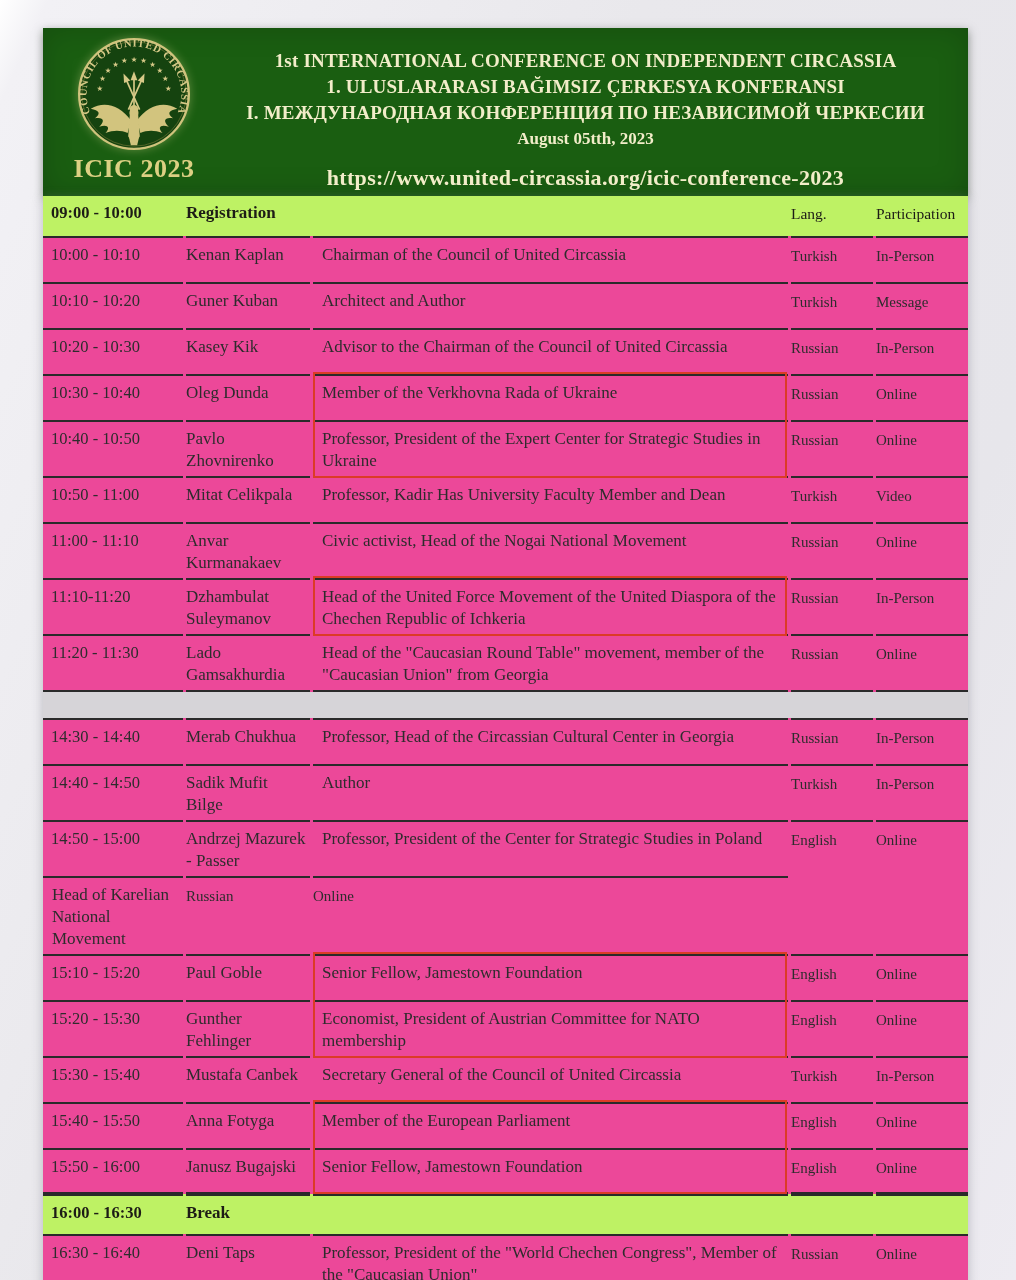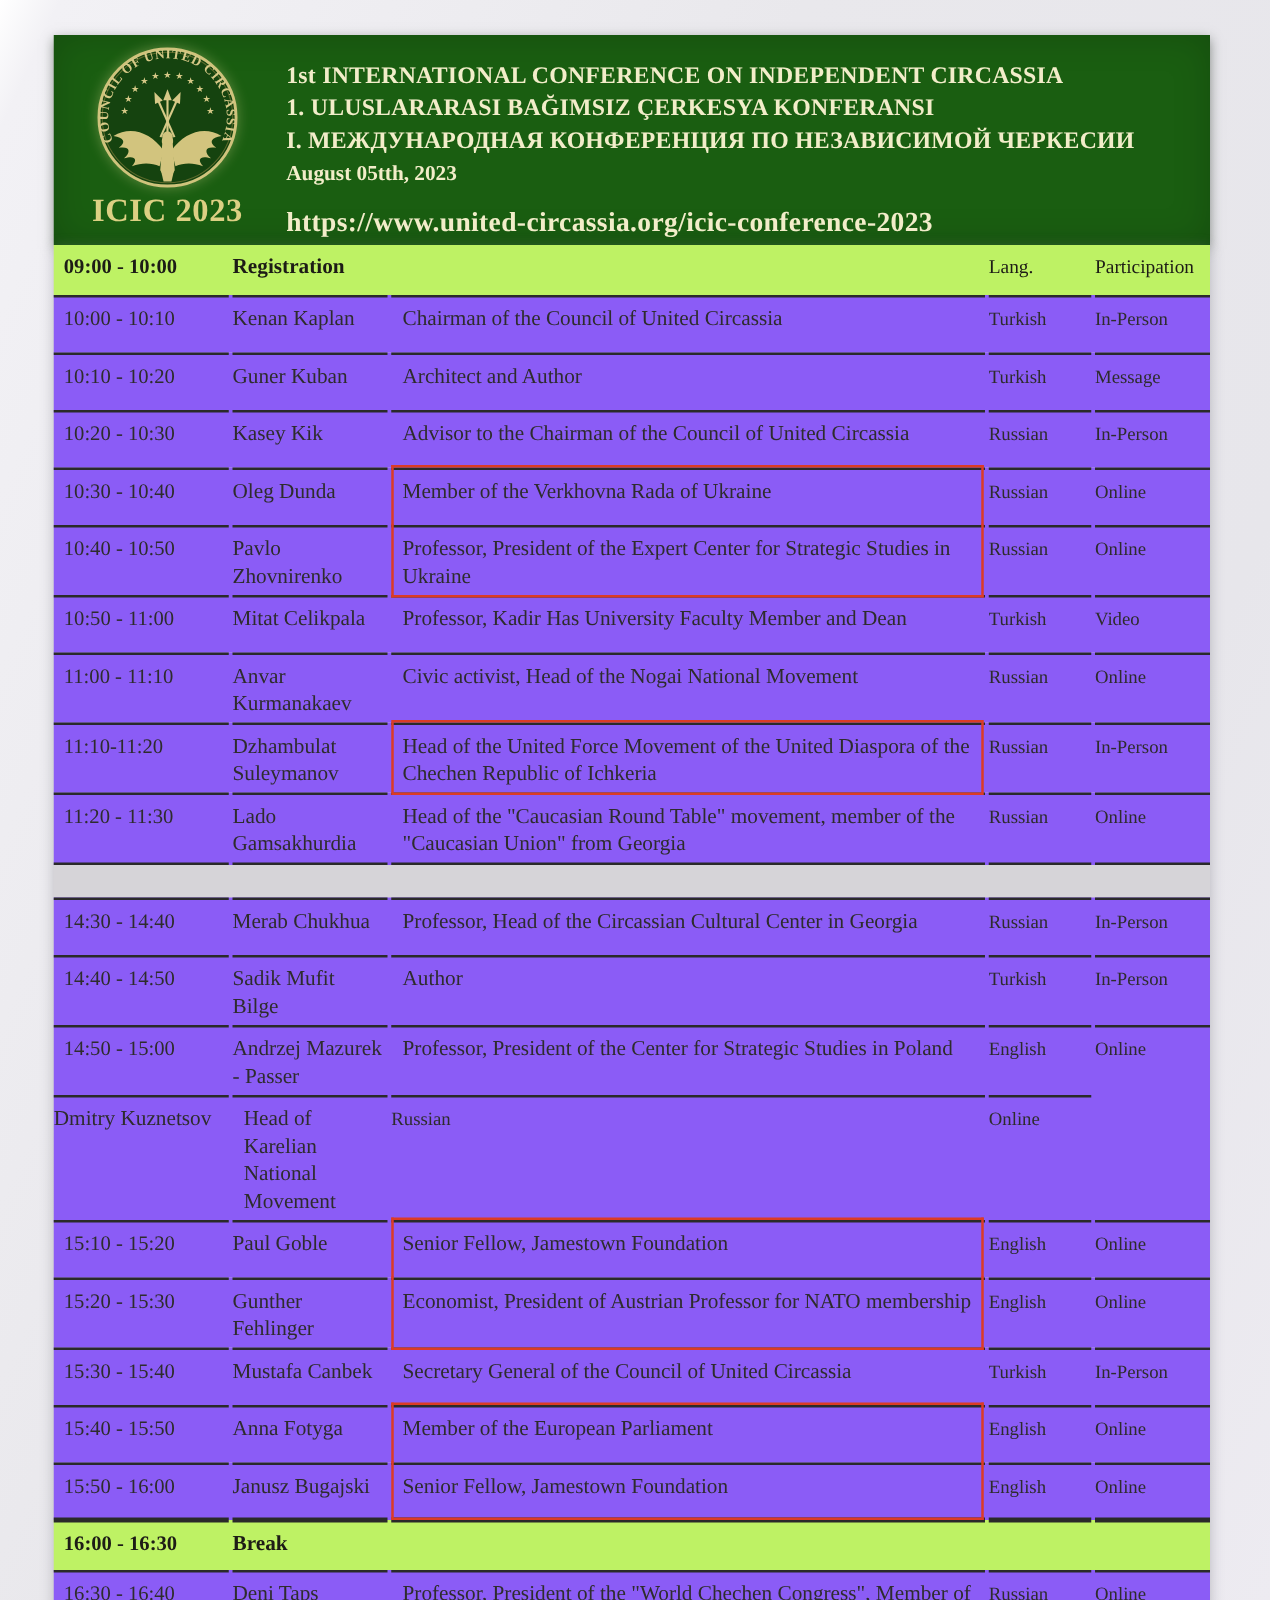--- a/index.html
+++ b/index.html
@@ -21,36 +21,36 @@
   .logo-block{
     width:182px;flex:0 0 182px;display:flex;flex-direction:column;align-items:center;
     padding-top:8px;
   }
   .logo-block svg{width:116px;height:116px;display:block;filter:drop-shadow(0 0 5px rgba(230,220,150,.35));}
   .logo-caption{
     margin-top:2px;font-weight:bold;font-size:26px;color:#dcd083;letter-spacing:.5px;
   }
   .titles{
     flex:1;display:flex;flex-direction:column;justify-content:flex-start;
-    padding:20px 26px 0 4px;
+    text-align:center;padding:20px 26px 0 4px;
   }
   .title-line{font-weight:bold;font-size:19px;line-height:26px;letter-spacing:.2px;}
   .date-line{font-weight:bold;font-size:17px;line-height:25px;}
   .url-line{font-weight:bold;font-size:22px;margin-top:14px;letter-spacing:.3px;}
   
   .table{
     background:#d6d4d8;
     box-shadow:0 2px 10px rgba(120,120,130,.45);
   }
   .row{
     display:grid;
     grid-template-columns:140px 124px 475px 82px 1fr;
     column-gap:3px;
   }
-  .row.speaker{background:#8b5cf6;min-height:46px;}
+  .row.speaker{background:#ec4899;min-height:46px;}
   .row.highlight{background:#bef264;min-height:40px;}
   .cell{
     border-top:2px solid #2a2a2a;
     padding-top:6px;padding-bottom:4px;
     color:#2e2c2d;font-size:17px;line-height:22px;
   }
   .row.no-top .cell{border-top:none;}
   .row.section-end .cell{border-bottom:2px solid #2a2a2a;}
   .time-cell{padding-left:8px;font-size:16.5px;}
   .name-cell{padding-right:2px;}
@@ -218,36 +218,35 @@
         <div class="cell part-cell">In-Person</div>
       </div>
       <div class="row speaker">
         <div class="cell time-cell">14:50 - 15:00</div>
         <div class="cell name-cell">Andrzej Mazurek - Passer</div>
         <div class="cell desc-cell">Professor, President of the Center for Strategic Studies in Poland</div>
         <div class="cell lang-cell">English</div>
         <div class="cell part-cell">Online</div>
       </div>
       <div class="row speaker">
-        <div class="cell name-cell">Dmitry Kuznetsov</div>
         <div class="cell desc-cell">Head of Karelian National Movement</div>
         <div class="cell lang-cell">Russian</div>
         <div class="cell part-cell">Online</div>
       </div>
       <div class="row speaker">
         <div class="cell time-cell">15:10 - 15:20</div>
         <div class="cell name-cell">Paul Goble</div>
         <div class="cell desc-cell rb-top">Senior Fellow, Jamestown Foundation</div>
         <div class="cell lang-cell">English</div>
         <div class="cell part-cell">Online</div>
       </div>
       <div class="row speaker">
         <div class="cell time-cell">15:20 - 15:30</div>
         <div class="cell name-cell">Gunther Fehlinger</div>
-        <div class="cell desc-cell rb-bottom">Economist, President of Austrian Professor for NATO membership</div>
+        <div class="cell desc-cell rb-bottom">Economist, President of Austrian Committee for NATO membership</div>
         <div class="cell lang-cell">English</div>
         <div class="cell part-cell">Online</div>
       </div>
       <div class="row speaker">
         <div class="cell time-cell">15:30 - 15:40</div>
         <div class="cell name-cell">Mustafa Canbek</div>
         <div class="cell desc-cell">Secretary General of the Council of United Circassia</div>
         <div class="cell lang-cell">Turkish</div>
         <div class="cell part-cell">In-Person</div>
       </div>

